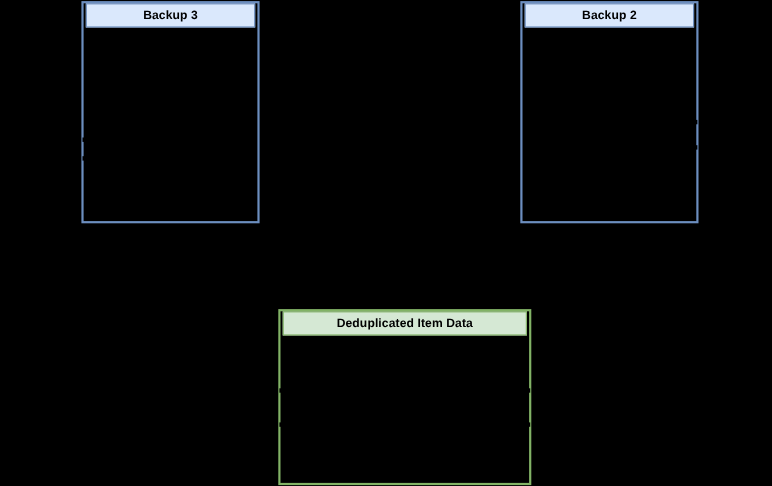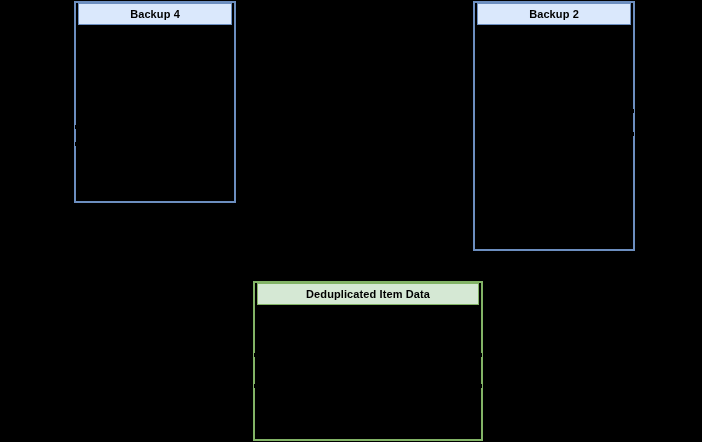--- a/index.html
+++ b/index.html
@@ -91,25 +91,25 @@
 </head>
 <body style="background: rgb(0, 0, 0);">
 
 <div id="canvas">
 
   <div class="node theme-blue" style="left: 74px; top: 1px; width: 162px; height: 202px;">
     <div class="node-frame" style="border-color: rgb(108, 142, 191);">
         <div class="port left" style="top: 122px; background: rgb(0, 0, 0);"></div>
         <div class="port left" style="top: 139px; background: rgb(0, 0, 0);"></div>
       </div>
-    <div class="node-title" style="background: rgb(218, 232, 252); border-color: rgb(108, 142, 191); color: rgb(0, 0, 0);">Backup 4</div>
+    <div class="node-title" style="background: rgb(218, 232, 252); border-color: rgb(108, 142, 191); color: rgb(0, 0, 0);">Backup 3</div>
     <div class="node-body" style="background: rgb(0, 0, 0);"></div>
   </div>
 
-  <div class="node theme-blue" style="left: 473px; top: 1px; width: 162px; height: 250px;">
+  <div class="node theme-blue" style="left: 473px; top: 1px; width: 162px; height: 202px;">
     <div class="node-frame" style="border-color: rgb(108, 142, 191);">
         <div class="port right" style="top: 106px; background: rgb(0, 0, 0);"></div>
         <div class="port right" style="top: 129px; background: rgb(0, 0, 0);"></div>
       </div>
     <div class="node-title" style="background: rgb(218, 232, 252); border-color: rgb(108, 142, 191); color: rgb(0, 0, 0);">Backup 2</div>
     <div class="node-body" style="background: rgb(0, 0, 0);"></div>
   </div>
 
   <div class="node theme-green" style="left: 253px; top: 281px; width: 230px; height: 160px;">
     <div class="node-frame" style="border-color: rgb(130, 179, 102);">

